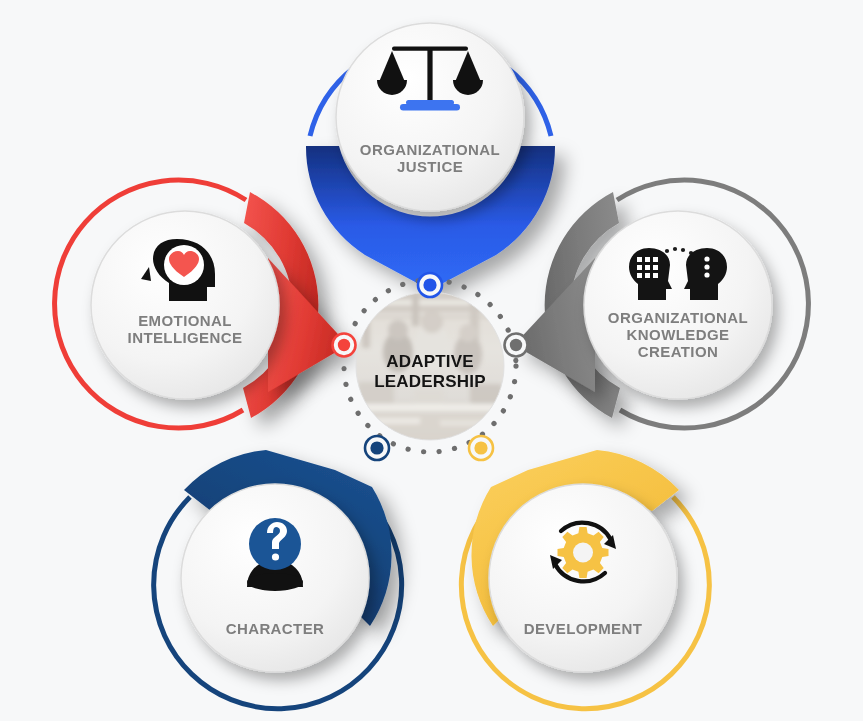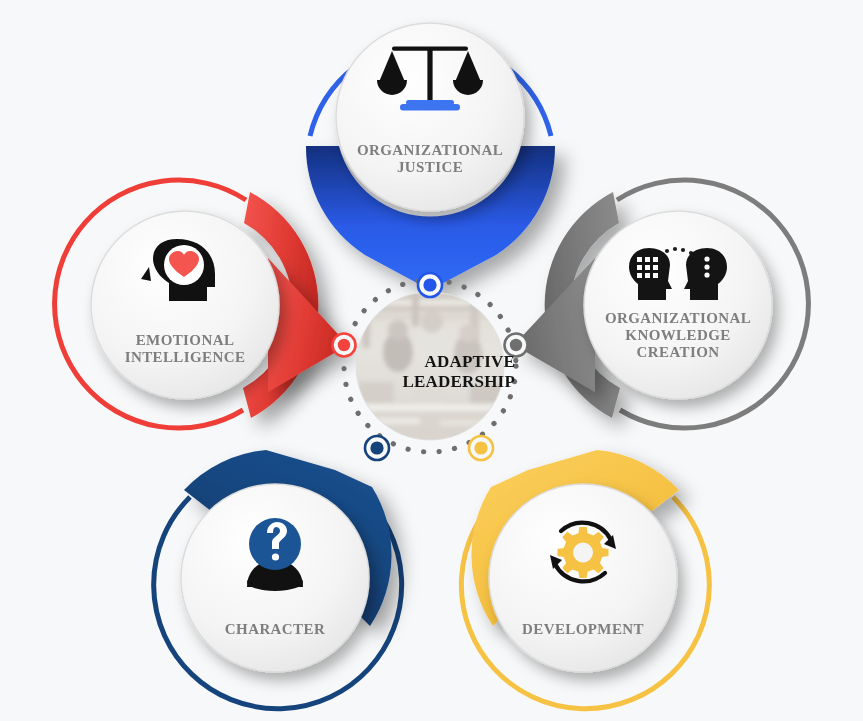--- a/index.html
+++ b/index.html
@@ -11,21 +11,20 @@
     width: 863px;
     height: 721px;
     overflow: hidden;
     font-family: "Liberation Sans", sans-serif;
   }
   #diagram-root {
     position: relative;
     width: 863px;
     height: 721px;
     background: #f7f8f9;
-    font-family: Liberation Serif, serif;
   }
   #diagram-svg {
     position: absolute;
     left: 0;
     top: 0;
     width: 863px;
     height: 721px;
     display: block;
   }
   .node-label {
@@ -282,27 +281,27 @@
       <g>
         <circle cx="481" cy="448" r="12" fill="#f7f8f9" stroke="#f6c244" stroke-width="2.6"></circle>
         <circle cx="481" cy="448" r="6.6" fill="#f6c244"></circle>
       </g>
     </g>
   </svg>
 
   <div class="node-label" style="left:305px; top:142px; width:250px;">ORGANIZATIONAL
 JUSTICE</div>
 
-  <div class="node-label" style="left:60px; top:332px; width:250px;text-align:center;">EMOTIONAL
+  <div class="node-label" style="left:60px; top:313px; width:250px;text-align:center;">EMOTIONAL
 INTELLIGENCE</div>
 
   <div class="node-label" style="left:553px; top:310px; width:250px;">ORGANIZATIONAL
 KNOWLEDGE
 CREATION</div>
 
   <div class="node-label" style="left:458px; top:621px; width:250px;">DEVELOPMENT</div>
 
   <div class="node-label" style="left:150px; top:621px; width:250px;">CHARACTER</div>
 
-  <div class="center-label" style="left:345px; top:352px; width:170px;text-align:right;">ADAPTIVE
+  <div class="center-label" style="left:345px; top:352px; width:170px;">ADAPTIVE
 LEADERSHIP</div>
 
 </div>
 
 </body></html>

